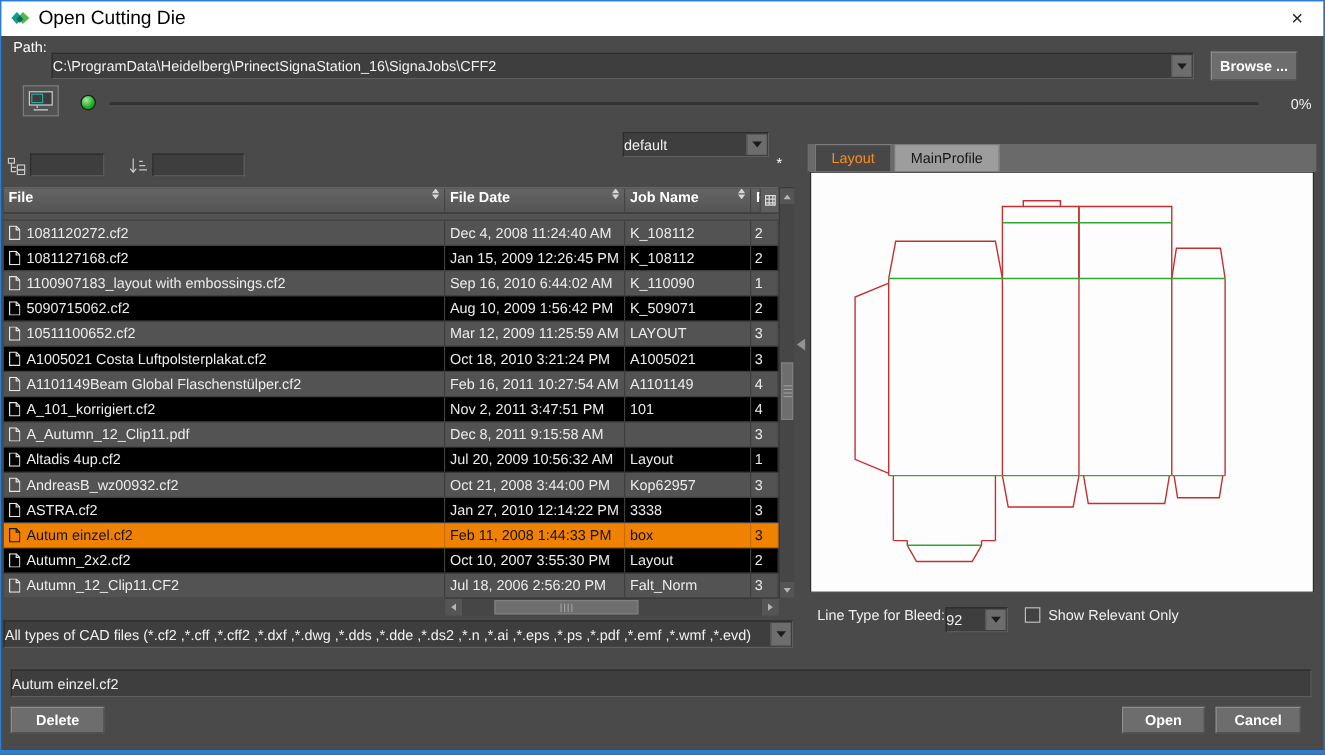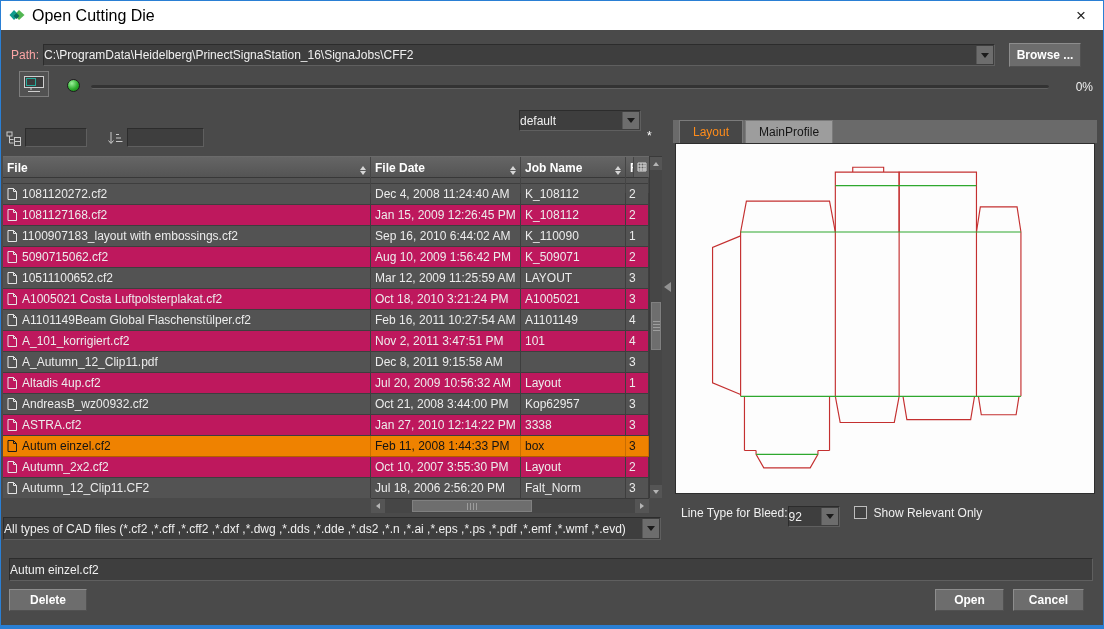--- a/index.html
+++ b/index.html
@@ -13,47 +13,47 @@
   .close-button{position:absolute;right:0;top:0;width:44px;height:29px;display:flex;align-items:center;justify-content:center;font-size:17px;color:#222;cursor:default}
 
   
   .field{background:#3e3e3e;border:1px solid #2c2c2c;border-bottom-color:#5f5f5f;border-right-color:#5f5f5f;color:#f0f0f0;display:flex;align-items:center;padding:0 0;white-space:nowrap;overflow:hidden}
   .combo{position:relative;padding-right:22px}
   .arrow-btn{position:absolute;right:1px;top:1px;bottom:1px;width:17px;background:#6d6d6d;border-left:1px solid #565656;display:flex;align-items:center;justify-content:center}
   .tri-down{width:0;height:0;border-left:4px solid transparent;border-right:4px solid transparent;border-top:5px solid #1b1b1b}
   .btn{background:#6d6d6d;border:1px solid #8d8d8d;border-bottom-color:#515151;border-right-color:#515151;color:#fff;font-weight:bold;display:flex;align-items:center;justify-content:center;font-size:12px}
 
   
-  .path-label{position:absolute;left:10px;top:47px;color:#fca5a5}
+  .path-label{position:absolute;left:10px;top:31px;color:#ffffff}
   .path-combo{position:absolute;left:42px;top:43px;width:952px;height:22px}
   .browse-btn{position:absolute;left:1008px;top:42px;width:72px;height:24px}
   .monitor-btn{position:absolute;left:18px;top:70px;width:30px;height:26px;border:1px solid #7d7d7d;background:#525252;display:flex;align-items:center;justify-content:center}
   .led{position:absolute;left:66px;top:78px;width:13px;height:13px;border-radius:50%;border:1px solid #1e1e1e;background:radial-gradient(circle at 35% 30%, #9bf09b, #2fae2f 55%, #0d6f0d)}
   .slider{position:absolute;left:90px;top:84px;width:958px;height:4px;background:#333;border-bottom:1px solid #616161;border-radius:2px}
   .pct{position:absolute;right:10px;top:79px;color:#f0f0f0}
 
   
   .icon-plain{position:absolute;width:18px;height:16px;display:flex;align-items:center;justify-content:center}
   .mini-input{position:absolute;height:19px;background:#3e3e3e;border:1px solid #2c2c2c;border-bottom-color:#5f5f5f;border-right-color:#5f5f5f;color:#f0f0f0;padding:0 3px;font-family:"Liberation Sans",sans-serif;font-size:12px}
   .preset-combo{position:absolute;left:518px;top:109px;width:122px;height:21px}
   .preset-star{position:absolute;left:646px;top:128px;color:#fff}
 
   
   .table-wrap{position:absolute;left:2px;top:155px;width:646px;height:342px;background:#4c4c4c;border-top:1px solid #6a6a6a;overflow:hidden}
   .thead{display:flex;height:21px;background:linear-gradient(#656565,#545454);border-bottom:1px solid #383838;color:#fff;font-weight:bold;position:relative}
-  .th{display:flex;align-items:flex-end;justify-content:space-between;padding:18px 4px;border-right:1px solid #454545;overflow:hidden}
+  .th{display:flex;align-items:flex-start;justify-content:space-between;padding:0 4px;border-right:1px solid #454545;overflow:hidden}
   .th-file{width:368px}.th-date{width:150px}.th-job{width:105px}.th-fil{width:23px;padding-right:0}
   .sort{display:flex;flex-direction:column;gap:1px;margin-left:3px;flex:none}
   .sort i{display:block;width:0;height:0;border-left:3px solid transparent;border-right:3px solid transparent}
   .sort .up{border-bottom:4px solid #d6d6d6}
   .sort .dn{border-top:4px solid #d6d6d6}
   .corner-btn{position:absolute;right:0;top:0;width:16px;height:20px;background:#5e5e5e;border-left:1px solid #454545;display:flex;align-items:center;justify-content:center}
   .sliver{height:6px;background:#535353;border-bottom:1px solid #3e3e3e}
   .row{display:flex;height:21px;align-items:flex-start;background:#535353;border-bottom:1px solid #3e3e3e;color:#ececec}
-  .row.odd{background:#be185d}
+  .row.odd{background:#000000}
   .row.selected{background:#ef8200;color:#141414;border-bottom-color:#b35f00}
   .cell{height:100%;display:flex;align-items:center;padding:0 4px;white-space:nowrap;overflow:hidden;border-right:1px solid #3e3e3e}
   .row.selected .cell{border-right-color:#c96d00}
   .c-file{width:368px;gap:5px}.c-date{width:150px}.c-job{width:105px}.c-fil{width:23px;padding:0 3px}
   .file-ic{flex:none}
   .file-ic path{stroke:#e6e6e6;fill:none}
   .row.selected .file-ic path{stroke:#1b1b1b}
 
   
   .vscroll{position:absolute;left:648px;top:155px;width:13px;height:342px;background:#464646;border-left:1px solid #3a3a3a;border-top:1px solid #3a3a3a}

